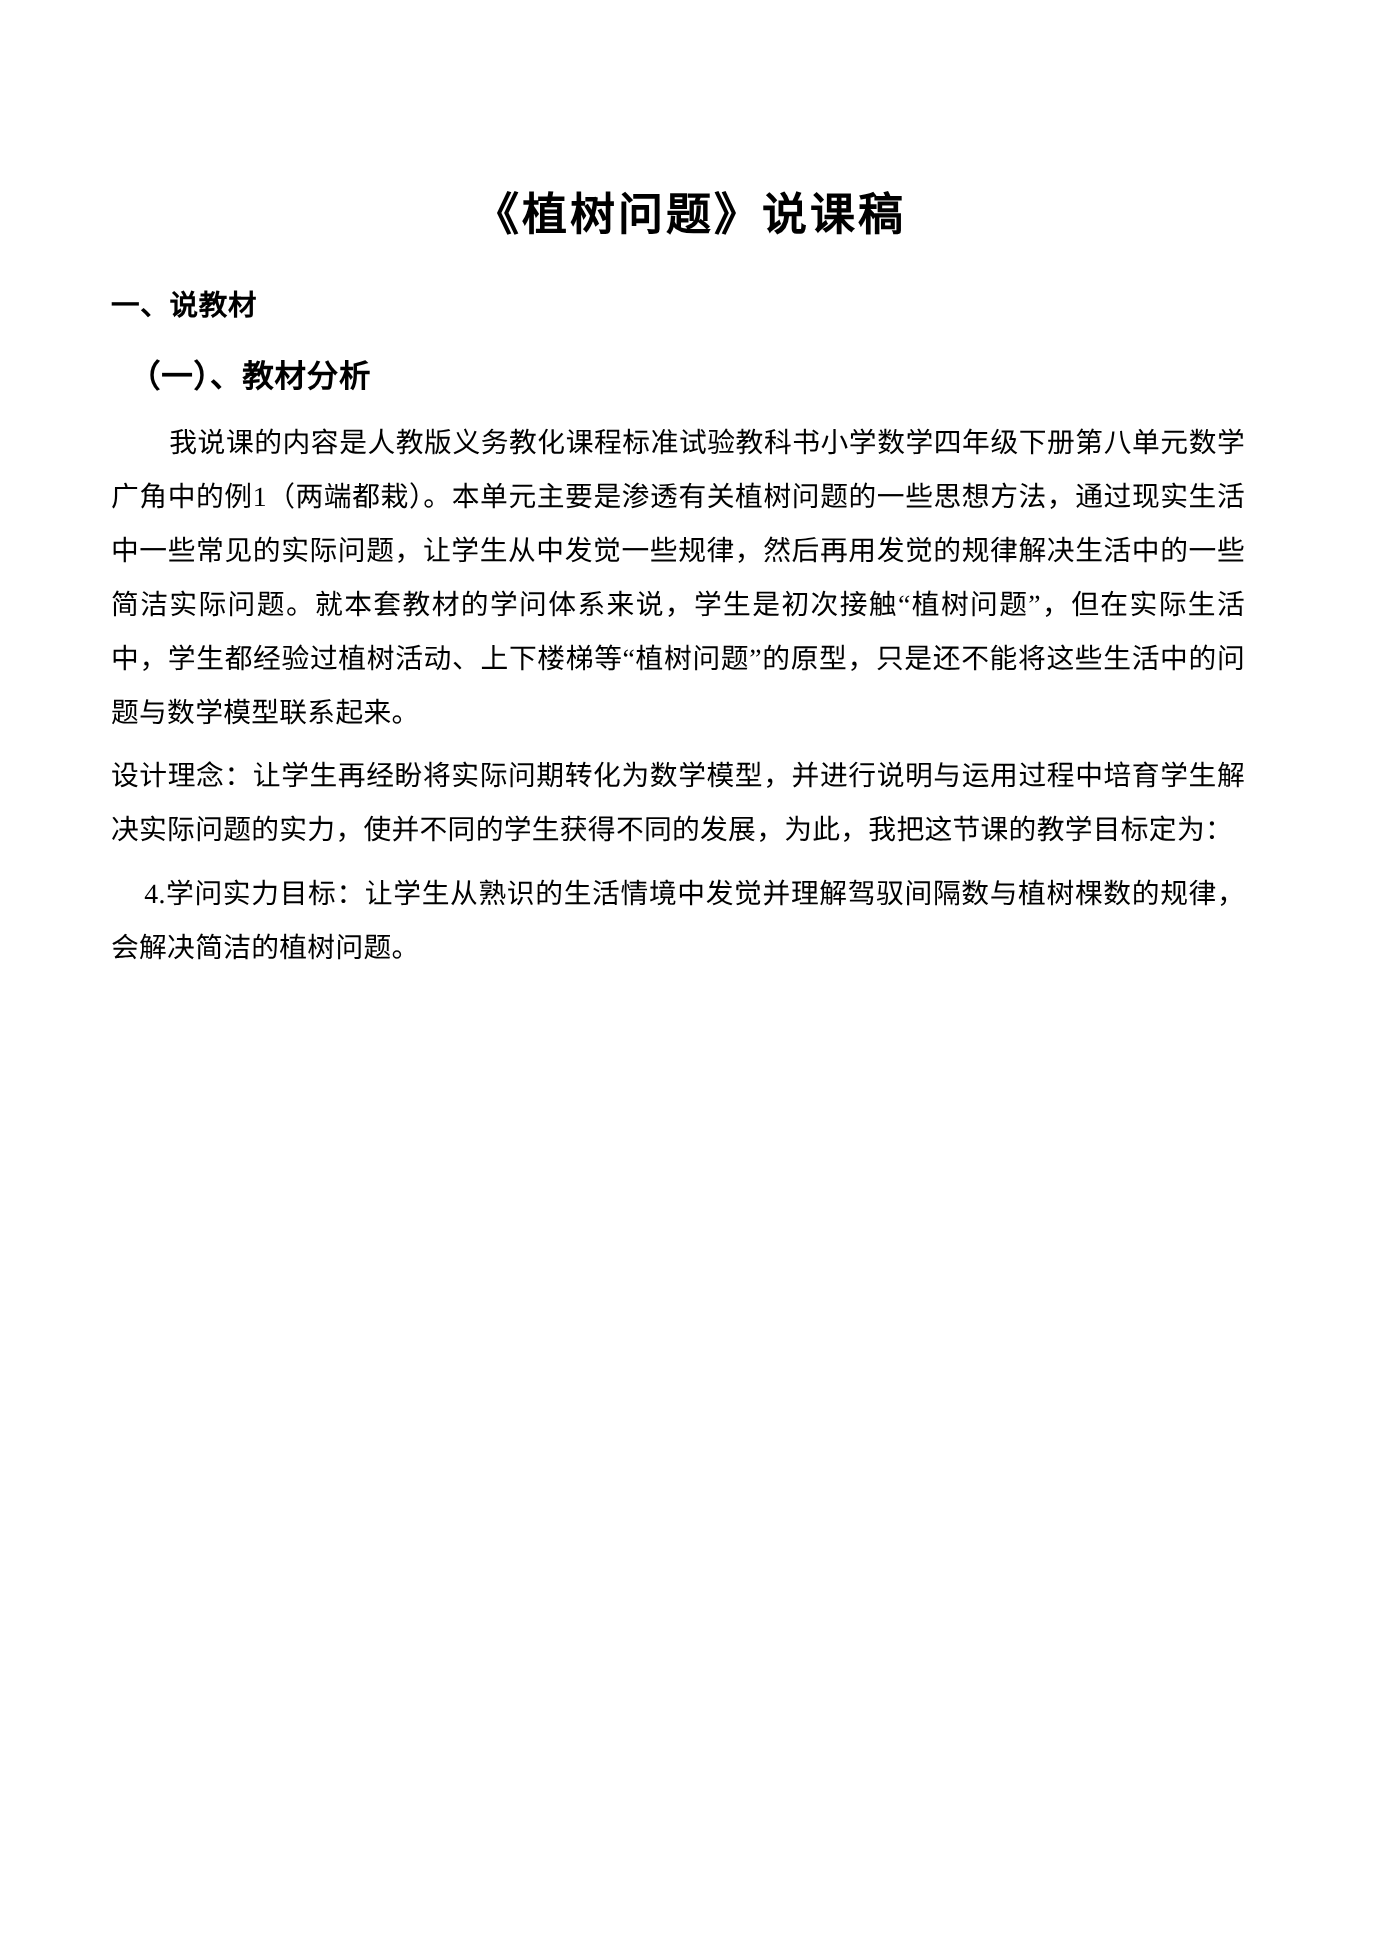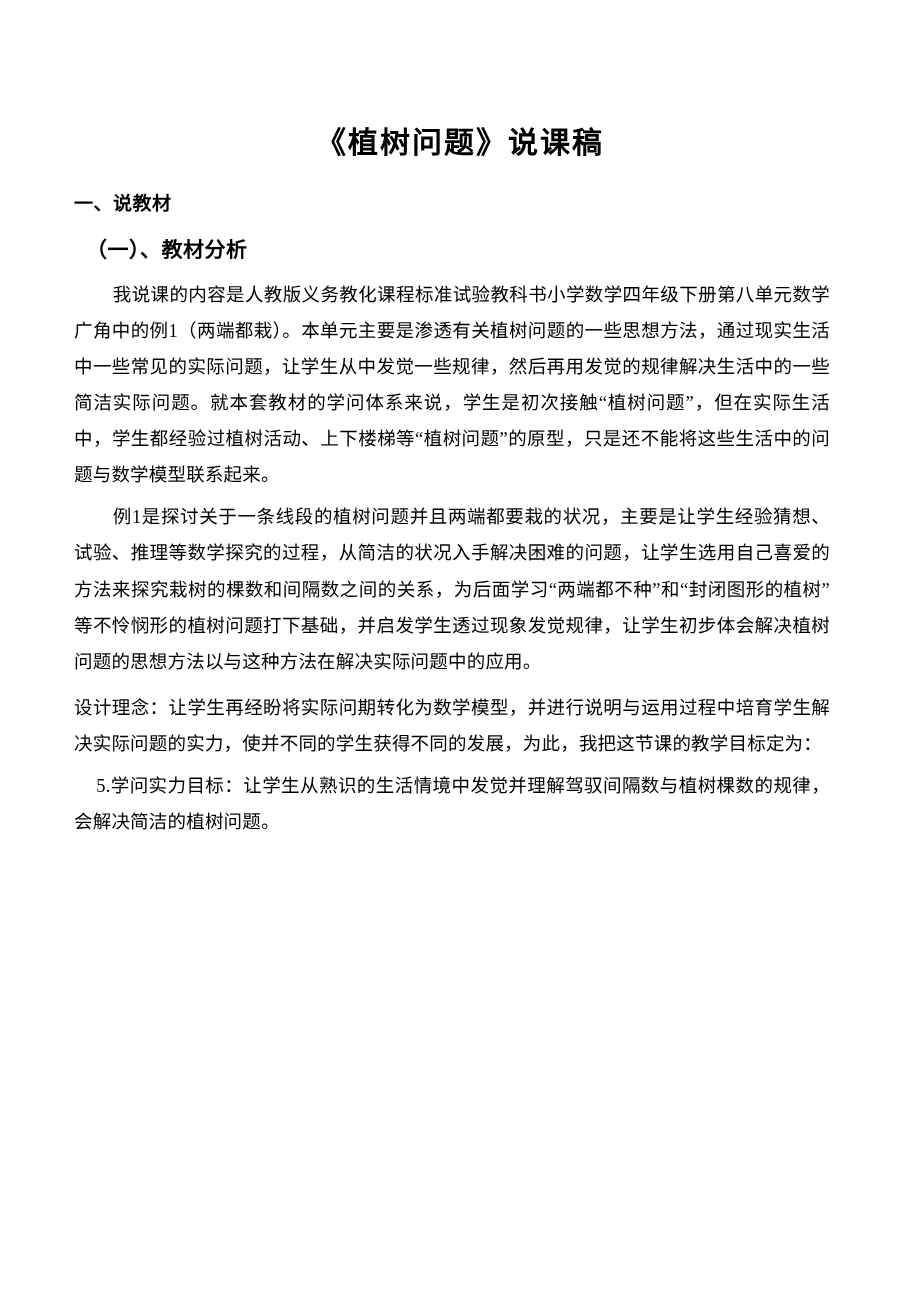--- a/index.html
+++ b/index.html
@@ -66,20 +66,19 @@
 <div class="page">
 
   <h1 class="doc-title">《植树问题》说课稿</h1>
 
   <div class="h1">一、说教材</div>
 
   <div class="h2">（一）、教材分析</div>
 
   <p class="para indent">我说课的内容是人教版义务教化课程标准试验教科书小学数学四年级下册第八单元数学广角中的例1（两端都栽）。本单元主要是渗透有关植树问题的一些思想方法，通过现实生活中一些常见的实际问题，让学生从中发觉一些规律，然后再用发觉的规律解决生活中的一些简洁实际问题。就本套教材的学问体系来说，学生是初次接触“植树问题”，但在实际生活中，学生都经验过植树活动、上下楼梯等“植树问题”的原型，只是还不能将这些生活中的问题与数学模型联系起来。</p>
 
-  <p class="para indent block-gap">例1是探讨关于一条线段的植树问题并且两端都要栽的状况，主要是让学生经验猜想、试验、推理等数学探究的过程，从简洁的状况入手解决困难的问题，让学生选用自己喜爱的方法来探究栽树的棵数和间隔数之间的关系，为后面学习“两端都不种”和“封闭图形的植树”等不怜悯形的植树问题打下基础，并启发学生透过现象发觉规律，让学生初步体会解决植树问题的思想方法以与这种方法在解决实际问题中的应用。</p>
 
 
   <p class="para">设计理念：让学生再经盼将实际问期转化为数学模型，并进行说明与运用过程中培育学生解决实际问题的实力，使并不同的学生获得不同的发展，为此，我把这节课的教学目标定为：</p>
 
-  <p class="para indent-one">5.学问实力目标：让学生从熟识的生活情境中发觉并理解驾驭间隔数与植树棵数的规律，会解决简洁的植树问题。</p>
+  <p class="para indent-one">4.学问实力目标：让学生从熟识的生活情境中发觉并理解驾驭间隔数与植树棵数的规律，会解决简洁的植树问题。</p>
 
 </div>
 
 </body></html>

